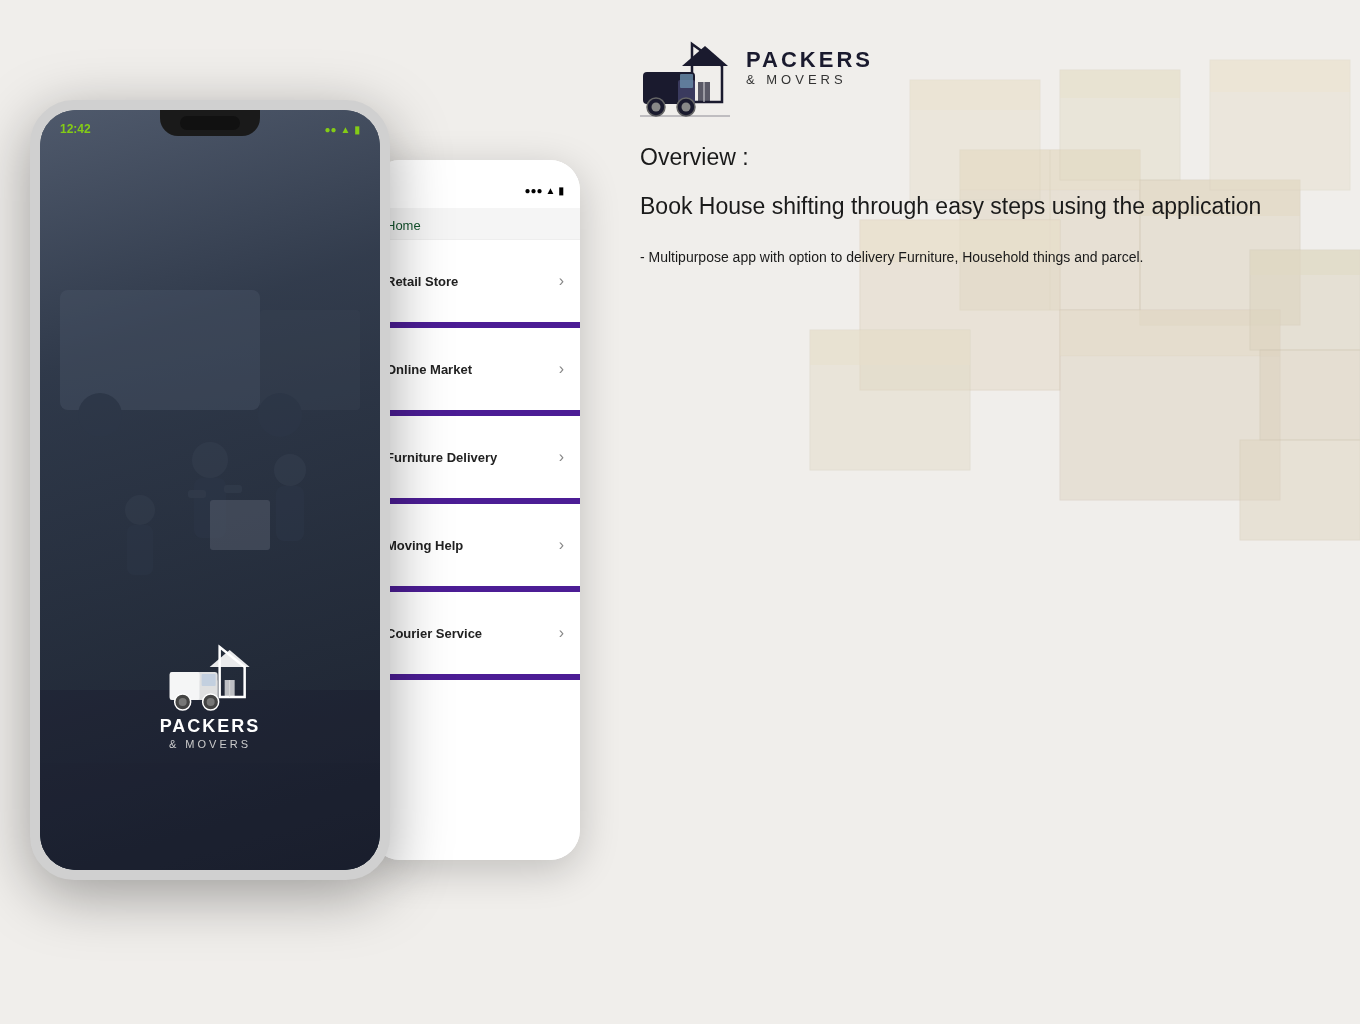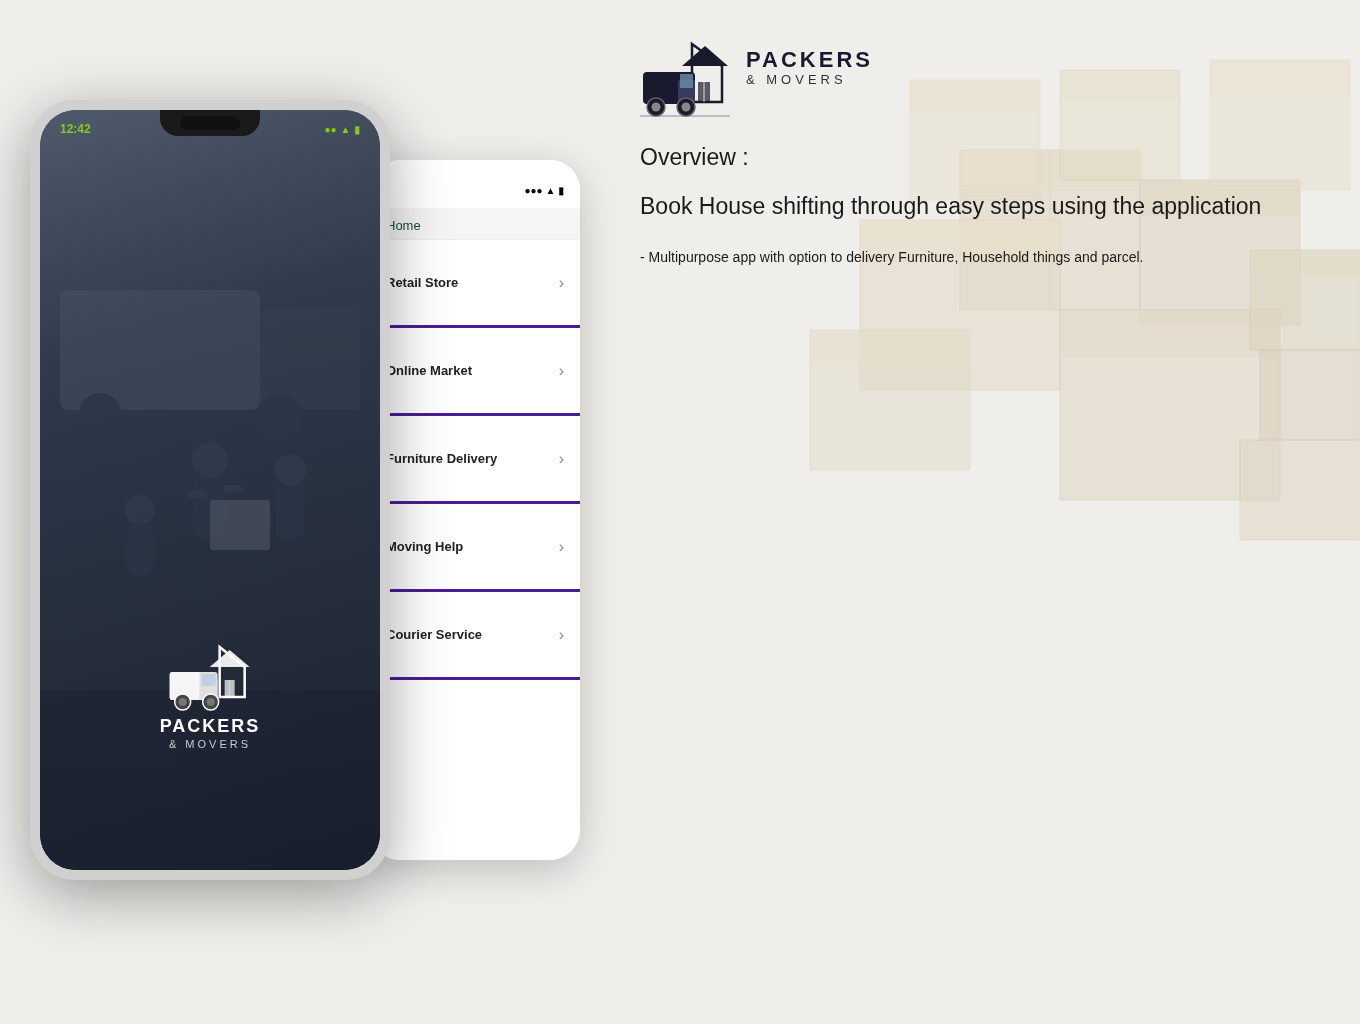--- a/index.html
+++ b/index.html
@@ -80,21 +80,21 @@
       color: #14532d;
       border-bottom: 1px solid #eee;
     }
 
     .menu-item {
       display: flex;
       align-items: center;
       justify-content: space-between;
       padding: 0 16px;
       height: 88px;
-      border-bottom: 3px solid #4c1d95;
+      border-bottom: 6px solid #4c1d95;
       background: #fff;
     }
 
     .menu-item-label {
       font-size: 13px;
       font-weight: 600;
       color: #222;
     }
 
     .menu-chevron {

